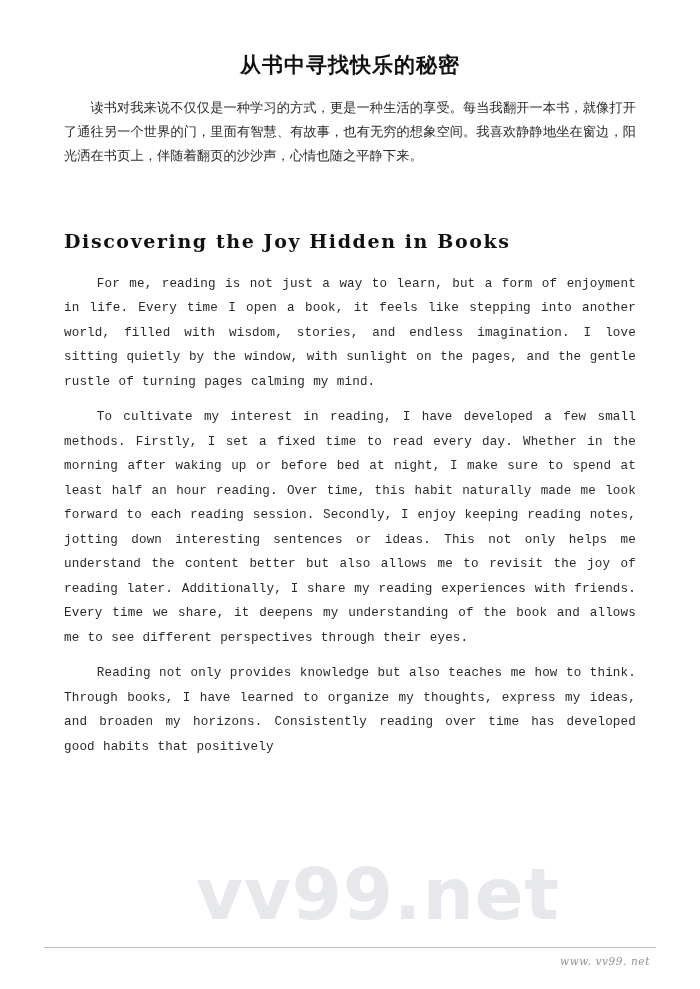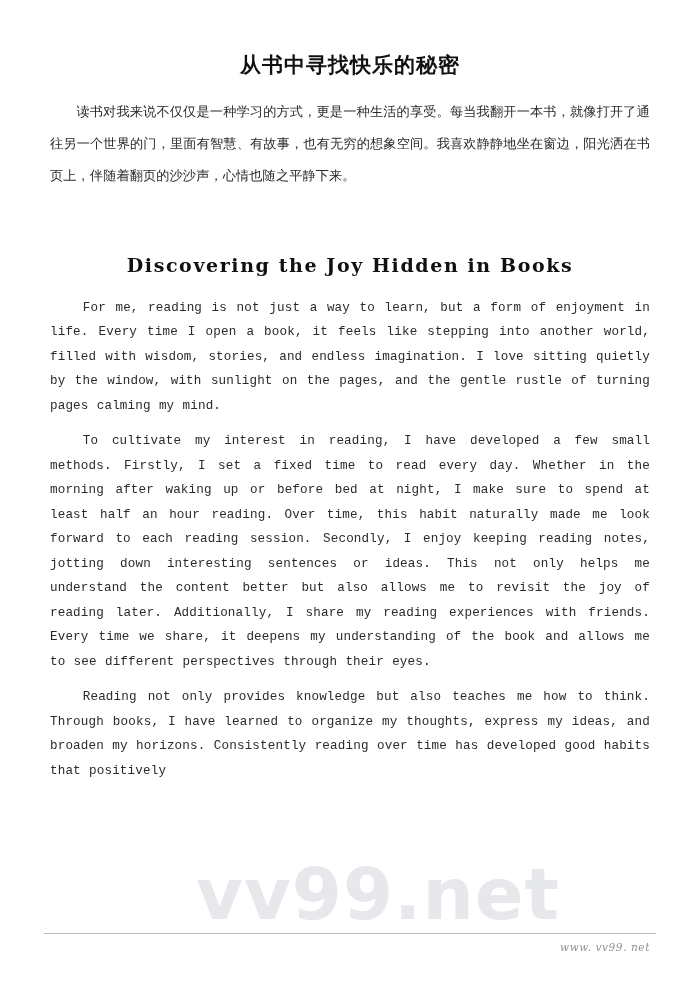--- a/index.html
+++ b/index.html
@@ -38,54 +38,54 @@
     color: #e6e8ec;
     white-space: nowrap;
     z-index: 0;
     pointer-events: none;
     user-select: none;
   }
 
   #content {
     position: relative;
     z-index: 1;
-    padding: 0 50px;
+    padding: 0 64px;
     box-sizing: border-box;
   }
 
   
   .cn-title {
     text-align: center;
     font-family: "DejaVu Serif", "Liberation Serif", serif;
     font-size: 21px;
     font-weight: bold;
     letter-spacing: 1px;
     color: #111111;
     margin: 0;
     padding-top: 50px;
     padding-bottom: 4px;
     line-height: 1.4;
   }
 
   .cn-p {
     font-family: "DejaVu Serif", "Liberation Serif", serif;
     font-size: 13.2px;
-    line-height: 32px;
+    line-height: 24px;
     color: #2a2a2a;
     text-align: justify;
     text-justify: inter-ideograph;
     text-indent: 2em;
     margin: 0;
     padding-top: 13px;
     letter-spacing: 0.1px;
   }
 
   
   .en-title {
-    text-align: center;
+    text-align: left;
     font-family: "DejaVu Serif", "Liberation Serif", serif;
     font-size: 19px;
     font-weight: bold;
     letter-spacing: 1.6px;
     color: #111111;
     margin: 0;
     padding-top: 60px;
     padding-bottom: 6px;
     line-height: 1.4;
   }
@@ -101,21 +101,21 @@
     padding-top: 11px;
     letter-spacing: 0.15px;
     word-spacing: 0.5px;
   }
 
   
   #footer {
     position: absolute;
     left: 44px;
     right: 44px;
-    bottom: 36px;
+    bottom: 22px;
     z-index: 2;
   }
   #footer-rule {
     height: 1px;
     background: #b9bcc1;
     width: 100%;
   }
   #footer-url {
     text-align: right;
     font-family: "DejaVu Serif", "Liberation Serif", serif;

